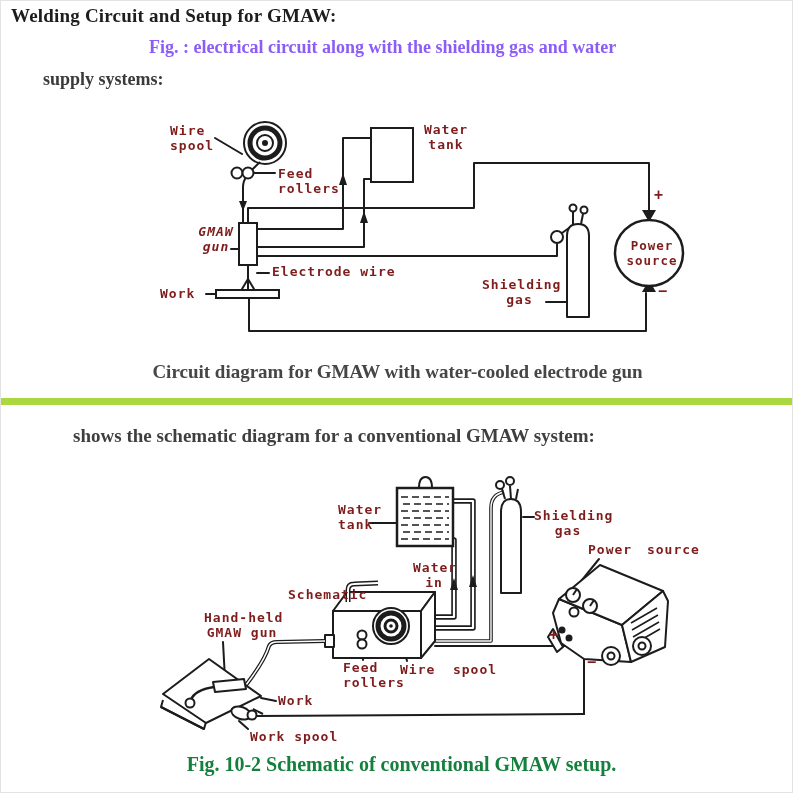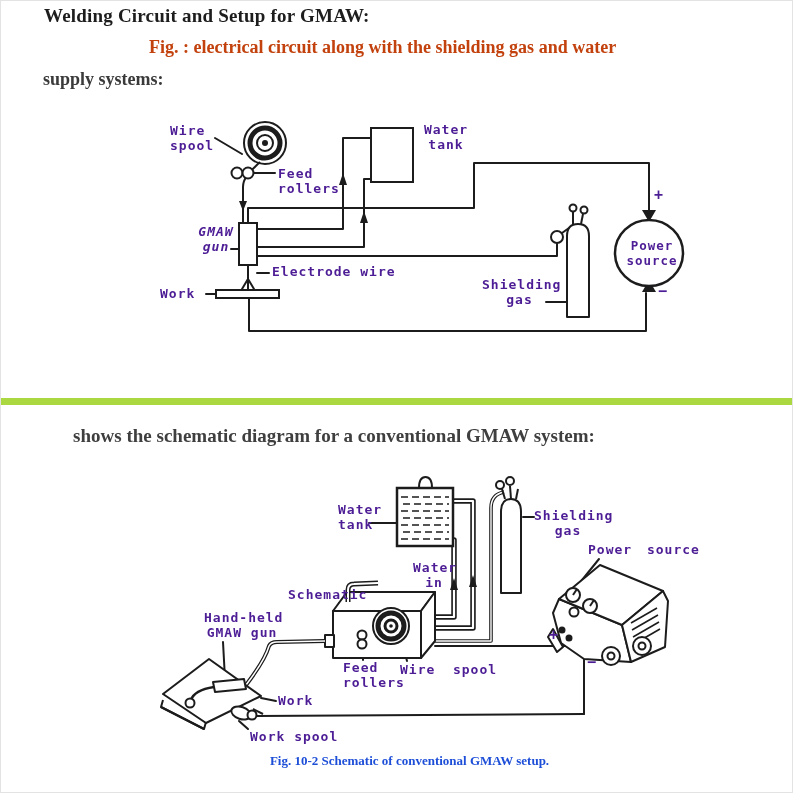--- a/index.html
+++ b/index.html
@@ -1,40 +1,41 @@
 <!DOCTYPE html>
 <html><head>
 <meta charset="utf-8">
 <style>
   html,body{margin:0;padding:0;background:#fff;}
   #page{position:relative;width:793px;height:793px;background:#ffffff;overflow:hidden;
         border:1px solid #e3e3e3;box-sizing:border-box;
         font-family:"Liberation Serif", serif;}
   .sertext{position:absolute;font-family:"Liberation Serif", serif;font-weight:bold;}
-  #doc-title{left:10px;top:4px;font-size:19px;color:#1d1d1d;letter-spacing:.2px;margin-left:33px;}
-  #intro-line1{left:148px;top:36px;font-size:18px;color:#c2410c;}
+  #doc-title{left:10px;top:4px;font-size:19px;color:#1d1d1d;letter-spacing:.2px;}
+  #intro-line1{left:148px;top:36px;font-size:18px;color:#8b5cf6;}
   #intro-line2{left:10px;top:68px;font-size:18px;color:#3a3a3a;margin-left:32px;}
   #caption1{left:0;top:360px;width:793px;text-align:center;font-size:19px;color:#464646;}
   #divider{position:absolute;left:0;top:397px;width:793px;height:7px;background:#abd840;}
   #section2-line{left:0;top:424px;width:666px;text-align:center;font-size:19px;color:#3f3f3f;}
-  #caption2{left:24px;top:752px;width:769px;text-align:center;font-size:13px;color:#1d4ed8;}
+  #caption2{left:16px;top:752px;width:769px;text-align:center;font-size:20px;color:#15803d;}
   svg{position:absolute;left:0;top:0;}
   .dlab{position:absolute;font-family:"DejaVu Sans Mono", monospace;font-weight:bold;
-        font-size:13px;line-height:15px;letter-spacing:1px;color:#4c1d95;white-space:pre;}
+        font-size:13px;line-height:15px;letter-spacing:1px;color:#7f1d1d;white-space:pre;}
   .ctr{text-align:center;}
   .sign{font-size:15px;letter-spacing:0;}
 </style>
 </head>
 <body>
 
 <div id="page">
 
   <div id="doc-title" class="sertext">Welding Circuit and Setup for GMAW:</div>
   <div id="intro-line1" class="sertext">Fig. :  electrical circuit along with the shielding gas and water</div>
   <div id="intro-line2" class="sertext">supply systems:</div>
+  <div id="caption1" class="sertext">Circuit diagram for GMAW with water-cooled electrode gun</div>
   <div id="divider"></div>
   <div id="section2-line" class="sertext">shows the schematic diagram for a conventional GMAW system:</div>
   <div id="caption2" class="sertext">Fig. 10-2  Schematic of conventional GMAW setup.</div>
 
   <svg width="793" height="793" viewBox="0 0 793 793">
 
     <g stroke="#1c1c1c" stroke-width="2" fill="none" stroke-linecap="round" stroke-linejoin="round">
 
       <polyline points="247,222 247,207 473,207 473,162 648,162 648,212"></polyline>
 

